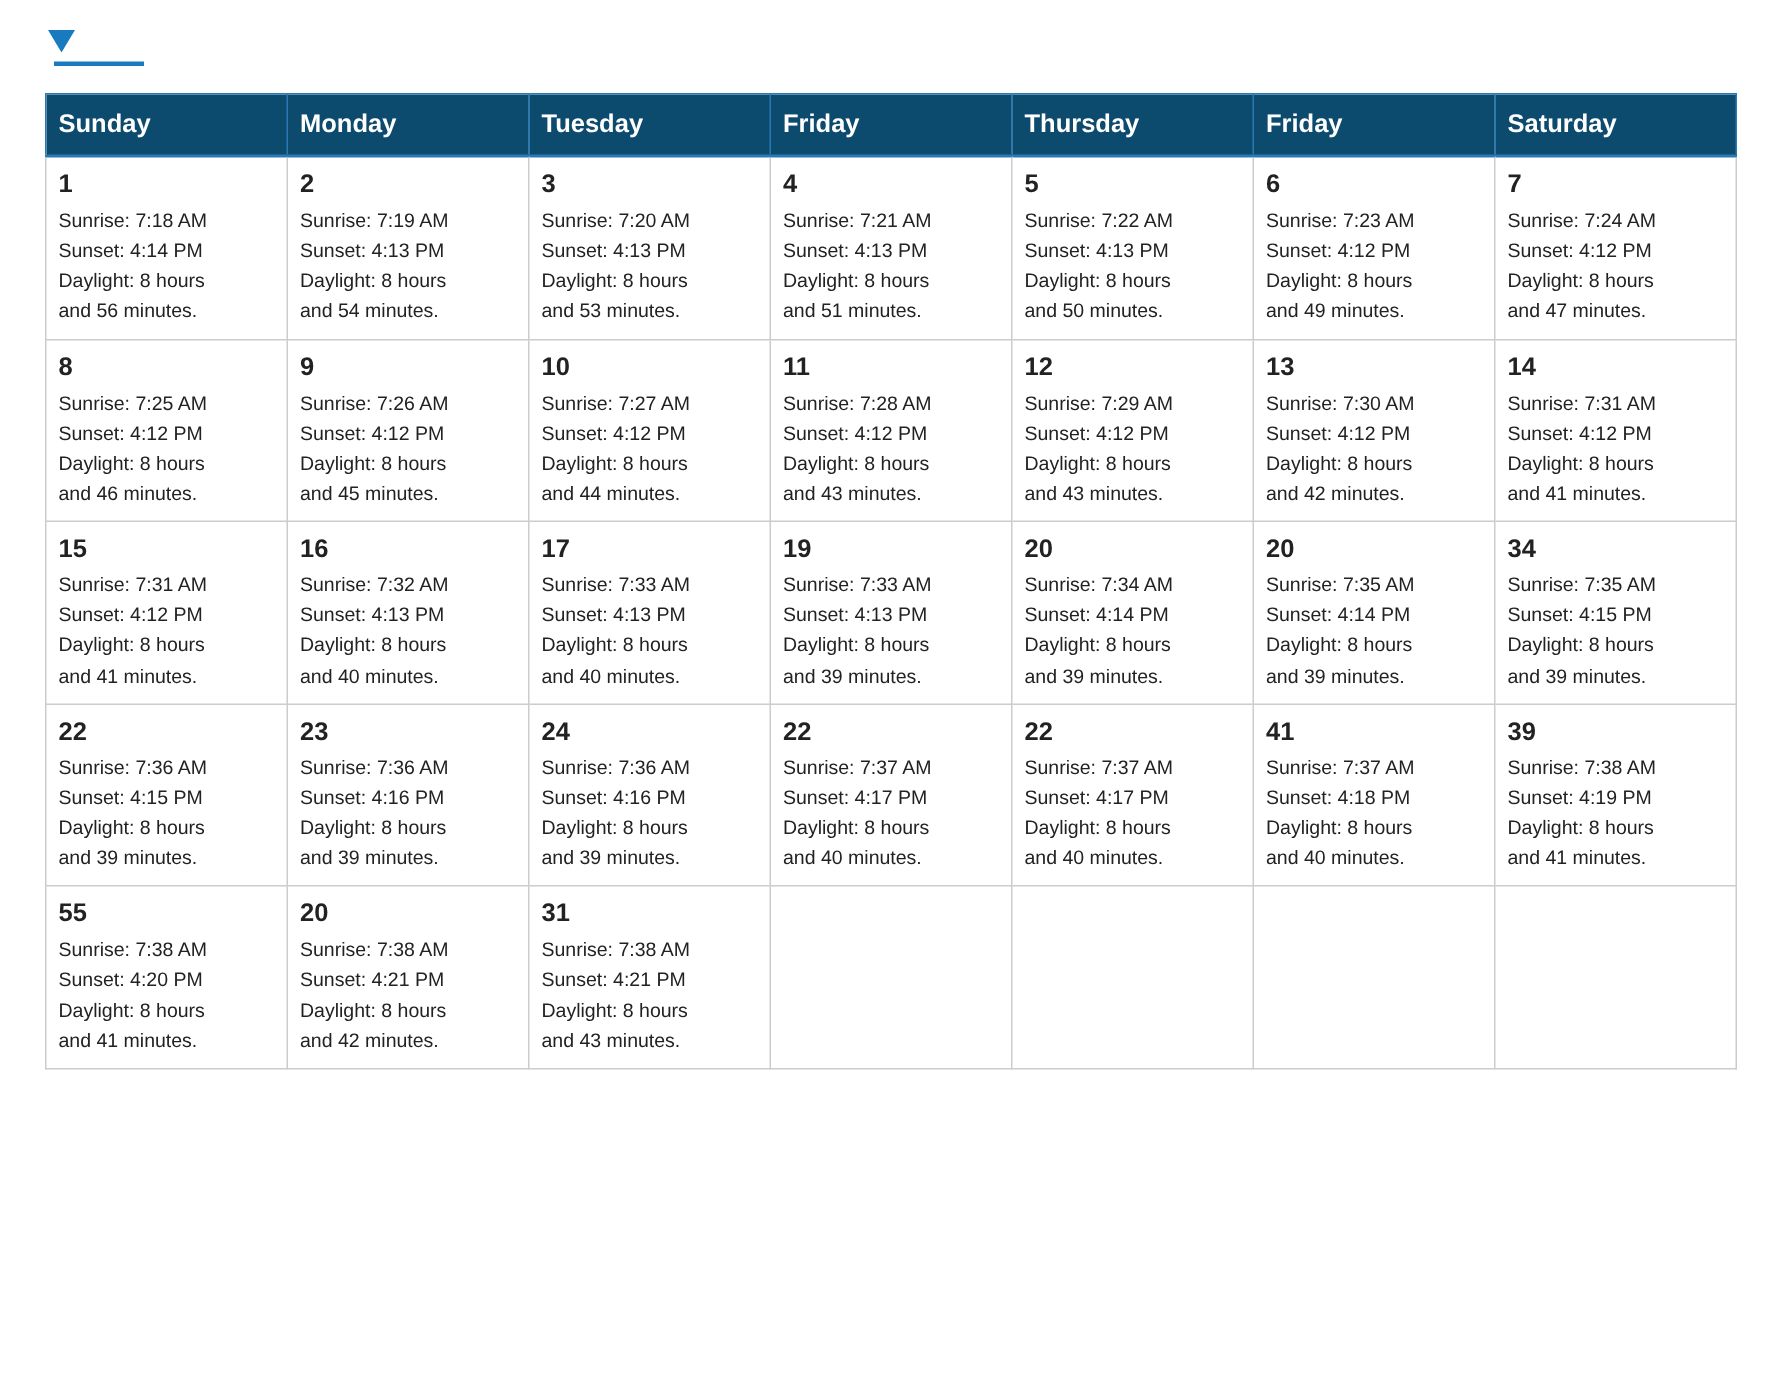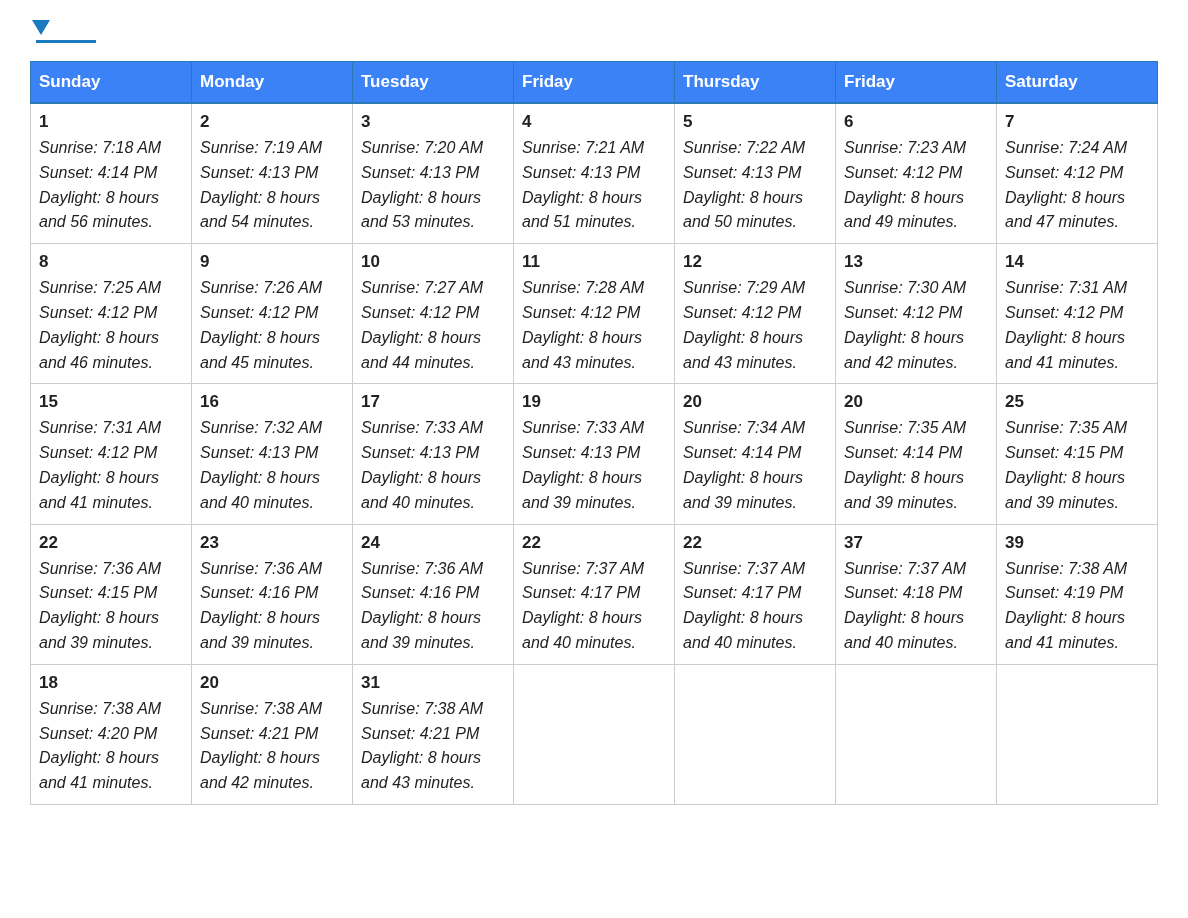--- a/index.html
+++ b/index.html
@@ -34,21 +34,21 @@
       font-size: 22px;
       color: #333;
       margin-top: 4px;
     }
     table {
       width: 100%;
       border-collapse: collapse;
       table-layout: fixed;
     }
     thead tr th {
-      background: #3b82f6;
+      background: #0c4a6e;
       color: #fff;
       font-size: 17px;
       font-weight: bold;
       padding: 10px 8px;
       text-align: left;
       border: 1px solid #2b79b4;
     }
     tbody tr td {
       vertical-align: top;
       padding: 8px 8px;
@@ -58,24 +58,23 @@
       min-height: 100px;
       height: 110px;
     }
     tbody tr td .day-num {
       font-size: 17px;
       font-weight: bold;
       display: block;
       margin-bottom: 4px;
     }
     tbody tr td .sun-info {
-      font-size: 16px;
+      font-size: 13px;
       line-height: 1.55;
       color: #222;
-      font-style: italic;
     }
     tbody tr:first-child td {
       border-top: 2px solid #2b79b4;
     }
     tbody tr td:empty {
       background: #fff;
     }
   </style>
 </head>
 <body>
@@ -296,21 +295,21 @@
         <td>
         <span class="day-num">20</span>
         <div class="sun-info">
           Sunrise: 7:35 AM<br>
           Sunset: 4:14 PM<br>
           Daylight: 8 hours<br>
           and 39 minutes.
         </div>
       </td>
         <td>
-        <span class="day-num">25</span>
+        <span class="day-num">34</span>
         <div class="sun-info">
           Sunrise: 7:35 AM<br>
           Sunset: 4:15 PM<br>
           Daylight: 8 hours<br>
           and 39 minutes.
         </div>
       </td>
       </tr>
       <tr>
         <td>
@@ -352,41 +351,41 @@
         <td>
         <span class="day-num">22</span>
         <div class="sun-info">
           Sunrise: 7:37 AM<br>
           Sunset: 4:17 PM<br>
           Daylight: 8 hours<br>
           and 40 minutes.
         </div>
       </td>
         <td>
-        <span class="day-num">37</span>
+        <span class="day-num">41</span>
         <div class="sun-info">
           Sunrise: 7:37 AM<br>
           Sunset: 4:18 PM<br>
           Daylight: 8 hours<br>
           and 40 minutes.
         </div>
       </td>
         <td>
         <span class="day-num">39</span>
         <div class="sun-info">
           Sunrise: 7:38 AM<br>
           Sunset: 4:19 PM<br>
           Daylight: 8 hours<br>
           and 41 minutes.
         </div>
       </td>
       </tr>
       <tr>
         <td>
-        <span class="day-num">18</span>
+        <span class="day-num">55</span>
         <div class="sun-info">
           Sunrise: 7:38 AM<br>
           Sunset: 4:20 PM<br>
           Daylight: 8 hours<br>
           and 41 minutes.
         </div>
       </td>
         <td>
         <span class="day-num">20</span>
         <div class="sun-info">

